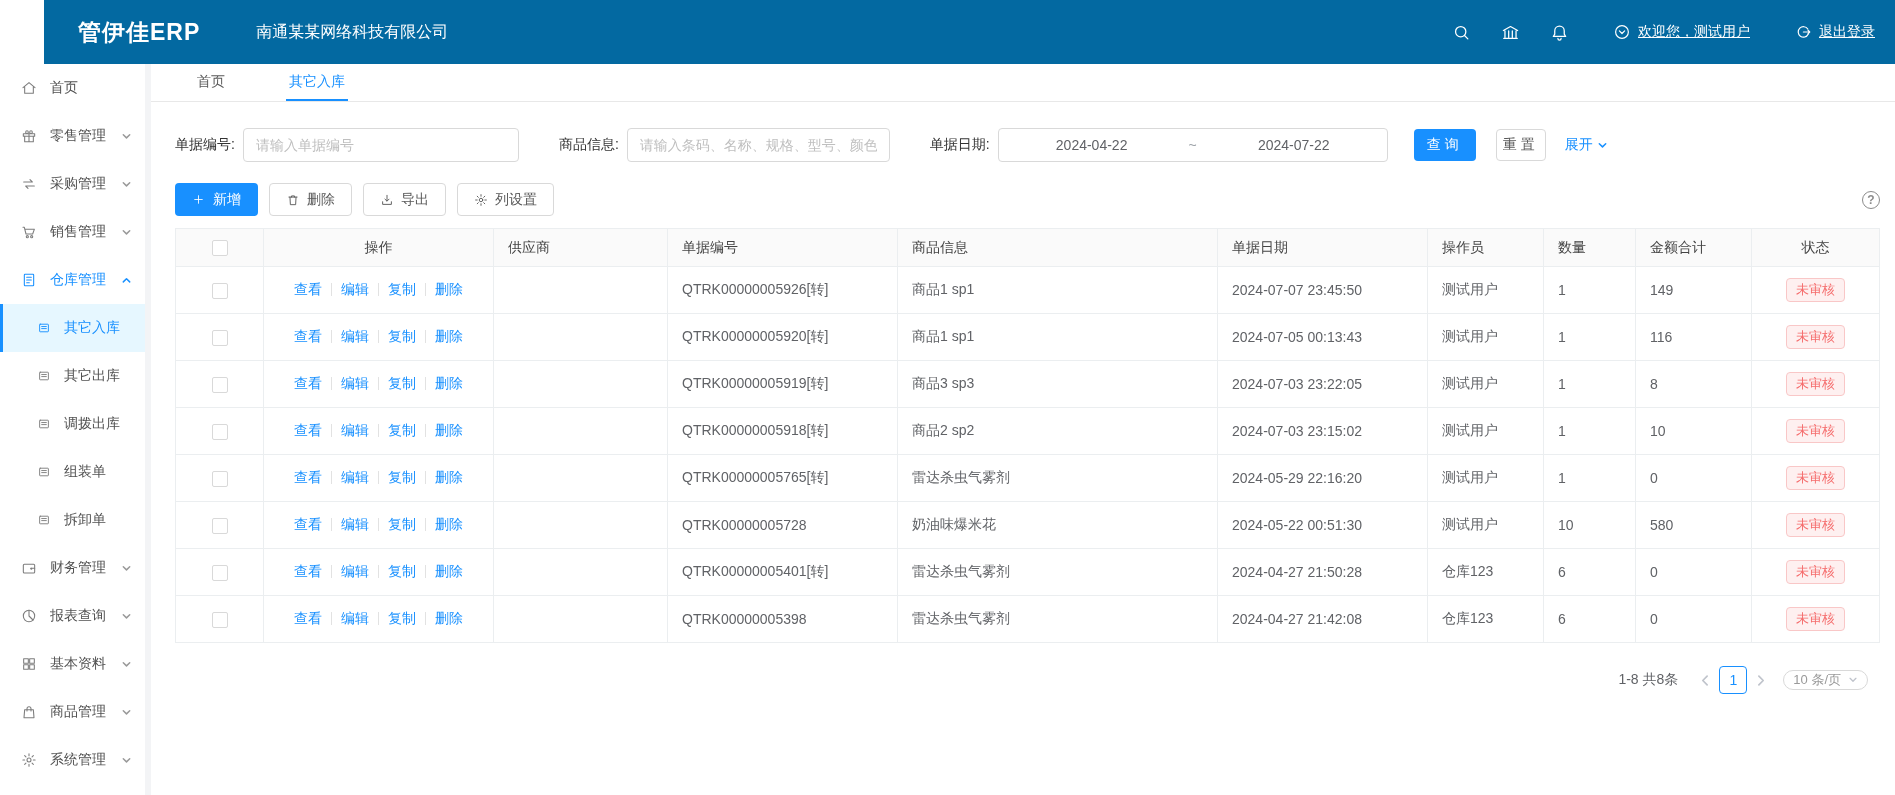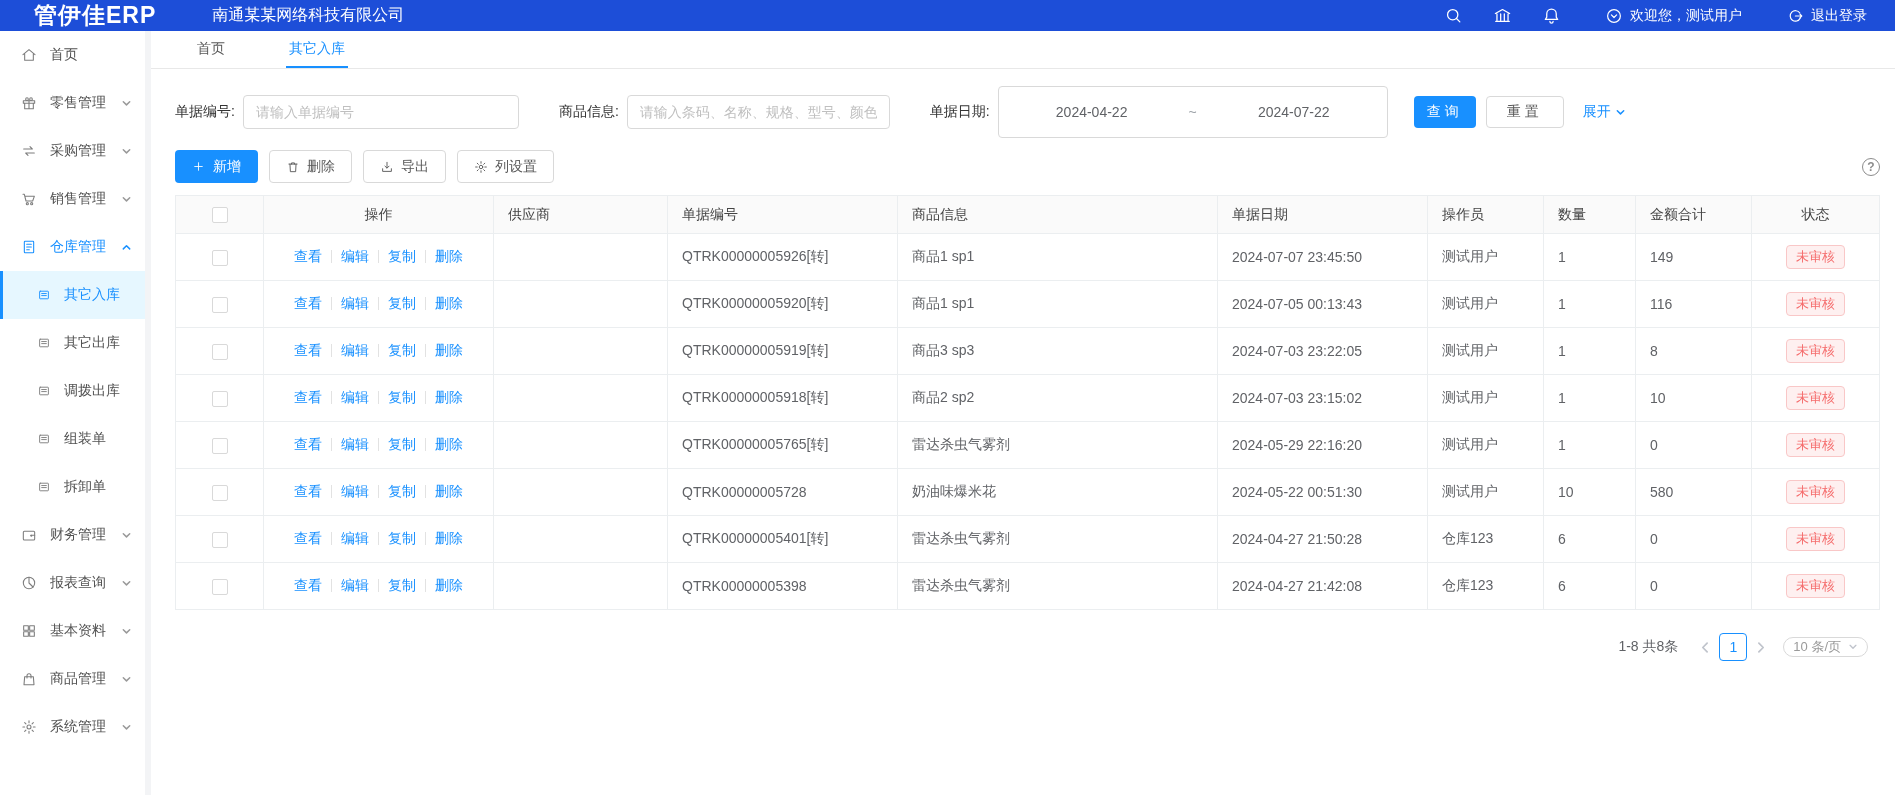--- a/index.html
+++ b/index.html
@@ -1,24 +1,24 @@
 <!DOCTYPE html>
 <html><head>
 <meta charset="utf-8">
 <style>
   * { margin:0; padding:0; box-sizing:border-box; }
   html,body { width:1895px; height:795px; overflow:hidden; background:#fff;
     font-family:"Liberation Sans","DejaVu Sans",sans-serif; font-size:14px; color:#515151; }
   .app { width:1895px; height:795px; display:flex; flex-direction:column; }
 
   
-  .topbar { height:31px; background:#1d4ed8; display:flex; align-items:center; flex:none; color:#fff; }
+  .topbar { height:64px; background:#0369a1; display:flex; align-items:center; flex:none; color:#fff;margin-left:44px; }
   .logo { font-size:23px; font-weight:bold; margin-left:34px; letter-spacing:1px; white-space:nowrap; }
   .company { font-size:16px; margin-left:56px; white-space:nowrap; }
-  .topbar-right { margin-left:auto; display:flex; align-items:center; padding-right:28px; }
+  .topbar-right { margin-left:auto; display:flex; align-items:center; padding-right:20px;text-decoration:underline; }
   .top-icon { width:19px; height:19px; margin-left:30px; cursor:pointer; color:#fff; }
   .top-group { display:flex; align-items:center; margin-left:44px; cursor:pointer; white-space:nowrap; }
   .top-group .icn { width:18px; height:18px; margin-right:7px; }
   .icn { stroke:currentColor; fill:none; stroke-width:1.6; stroke-linecap:round; stroke-linejoin:round; }
 
   
   .body-row { flex:1; display:flex; min-height:0; }
   .sidebar { width:151px; flex:none; background:#fff; border-right:6px solid #f3f4f6; overflow:hidden; }
   .side-item { height:48px; display:flex; align-items:center; padding:0 13px 0 21px; cursor:pointer; color:#515151; }
   .side-item .icn { width:16px; height:16px; flex:none; color:#7d7d7d; }
@@ -38,28 +38,28 @@
   .tab.active { color:#1890ff; border-bottom-color:#1890ff; }
 
   
   .filter-row { display:flex; align-items:center; margin:26px 0 0 24px; height:34px; flex:none; }
   .f-label { color:#333; white-space:nowrap; }
   .f-input { height:34px; border:1px solid #d9d9d9; border-radius:4px; padding:0 12px; margin-left:8px; color:#606266; font-size:14px; outline:none; font-family:inherit; }
   .f-input::placeholder { color:#bfbfbf; }
   .inp-bill { width:276px; }
   .inp-goods { width:263px; }
   .gap40 { margin-left:40px; }
-  .date-box { width:390px; height:52px; border:1px solid #d9d9d9; border-radius:4px; margin-left:8px; display:flex; align-items:center; color:#606266; cursor:pointer; }
+  .date-box { width:390px; height:34px; border:1px solid #d9d9d9; border-radius:4px; margin-left:8px; display:flex; align-items:center; color:#606266; cursor:pointer; }
   .date-box .d { flex:1; text-align:center; }
   .date-box .tilde { color:#9aa0a6; padding:0 4px; }
   .btn { height:32px; border-radius:4px; border:1px solid transparent; display:inline-flex; align-items:center; justify-content:center; cursor:pointer; font-size:14px; font-family:inherit; }
   .btn-primary { background:#1890ff; color:#fff; }
   .btn-plain { background:#fff; border-color:#d9d9d9; color:#595959; }
   .btn-query { width:62px; margin-left:26px; letter-spacing:4px; }
-  .btn-reset { width:78px; margin-left:10px; letter-spacing:4px; }
+  .btn-reset { width:50px; margin-left:20px; letter-spacing:4px; }
   .expand-link { color:#1890ff; display:flex; align-items:center; margin-left:19px; cursor:pointer; white-space:nowrap; }
   .expand-link .chev { width:11px; height:11px; margin-left:4px; }
 
   
   .toolbar { display:flex; align-items:center; margin:21px 15px 0 24px; height:33px; flex:none; }
   .tbtn { height:33px; padding:0 16px; margin-right:11px; }
   .tbtn .icn { width:14px; height:14px; margin-right:7px; }
   .help-circle { margin-left:auto; width:18px; height:18px; border:1.5px solid #8c8c8c; border-radius:50%; color:#8c8c8c;
     display:flex; align-items:center; justify-content:center; font-size:12px; font-weight:bold; cursor:pointer; }
 

